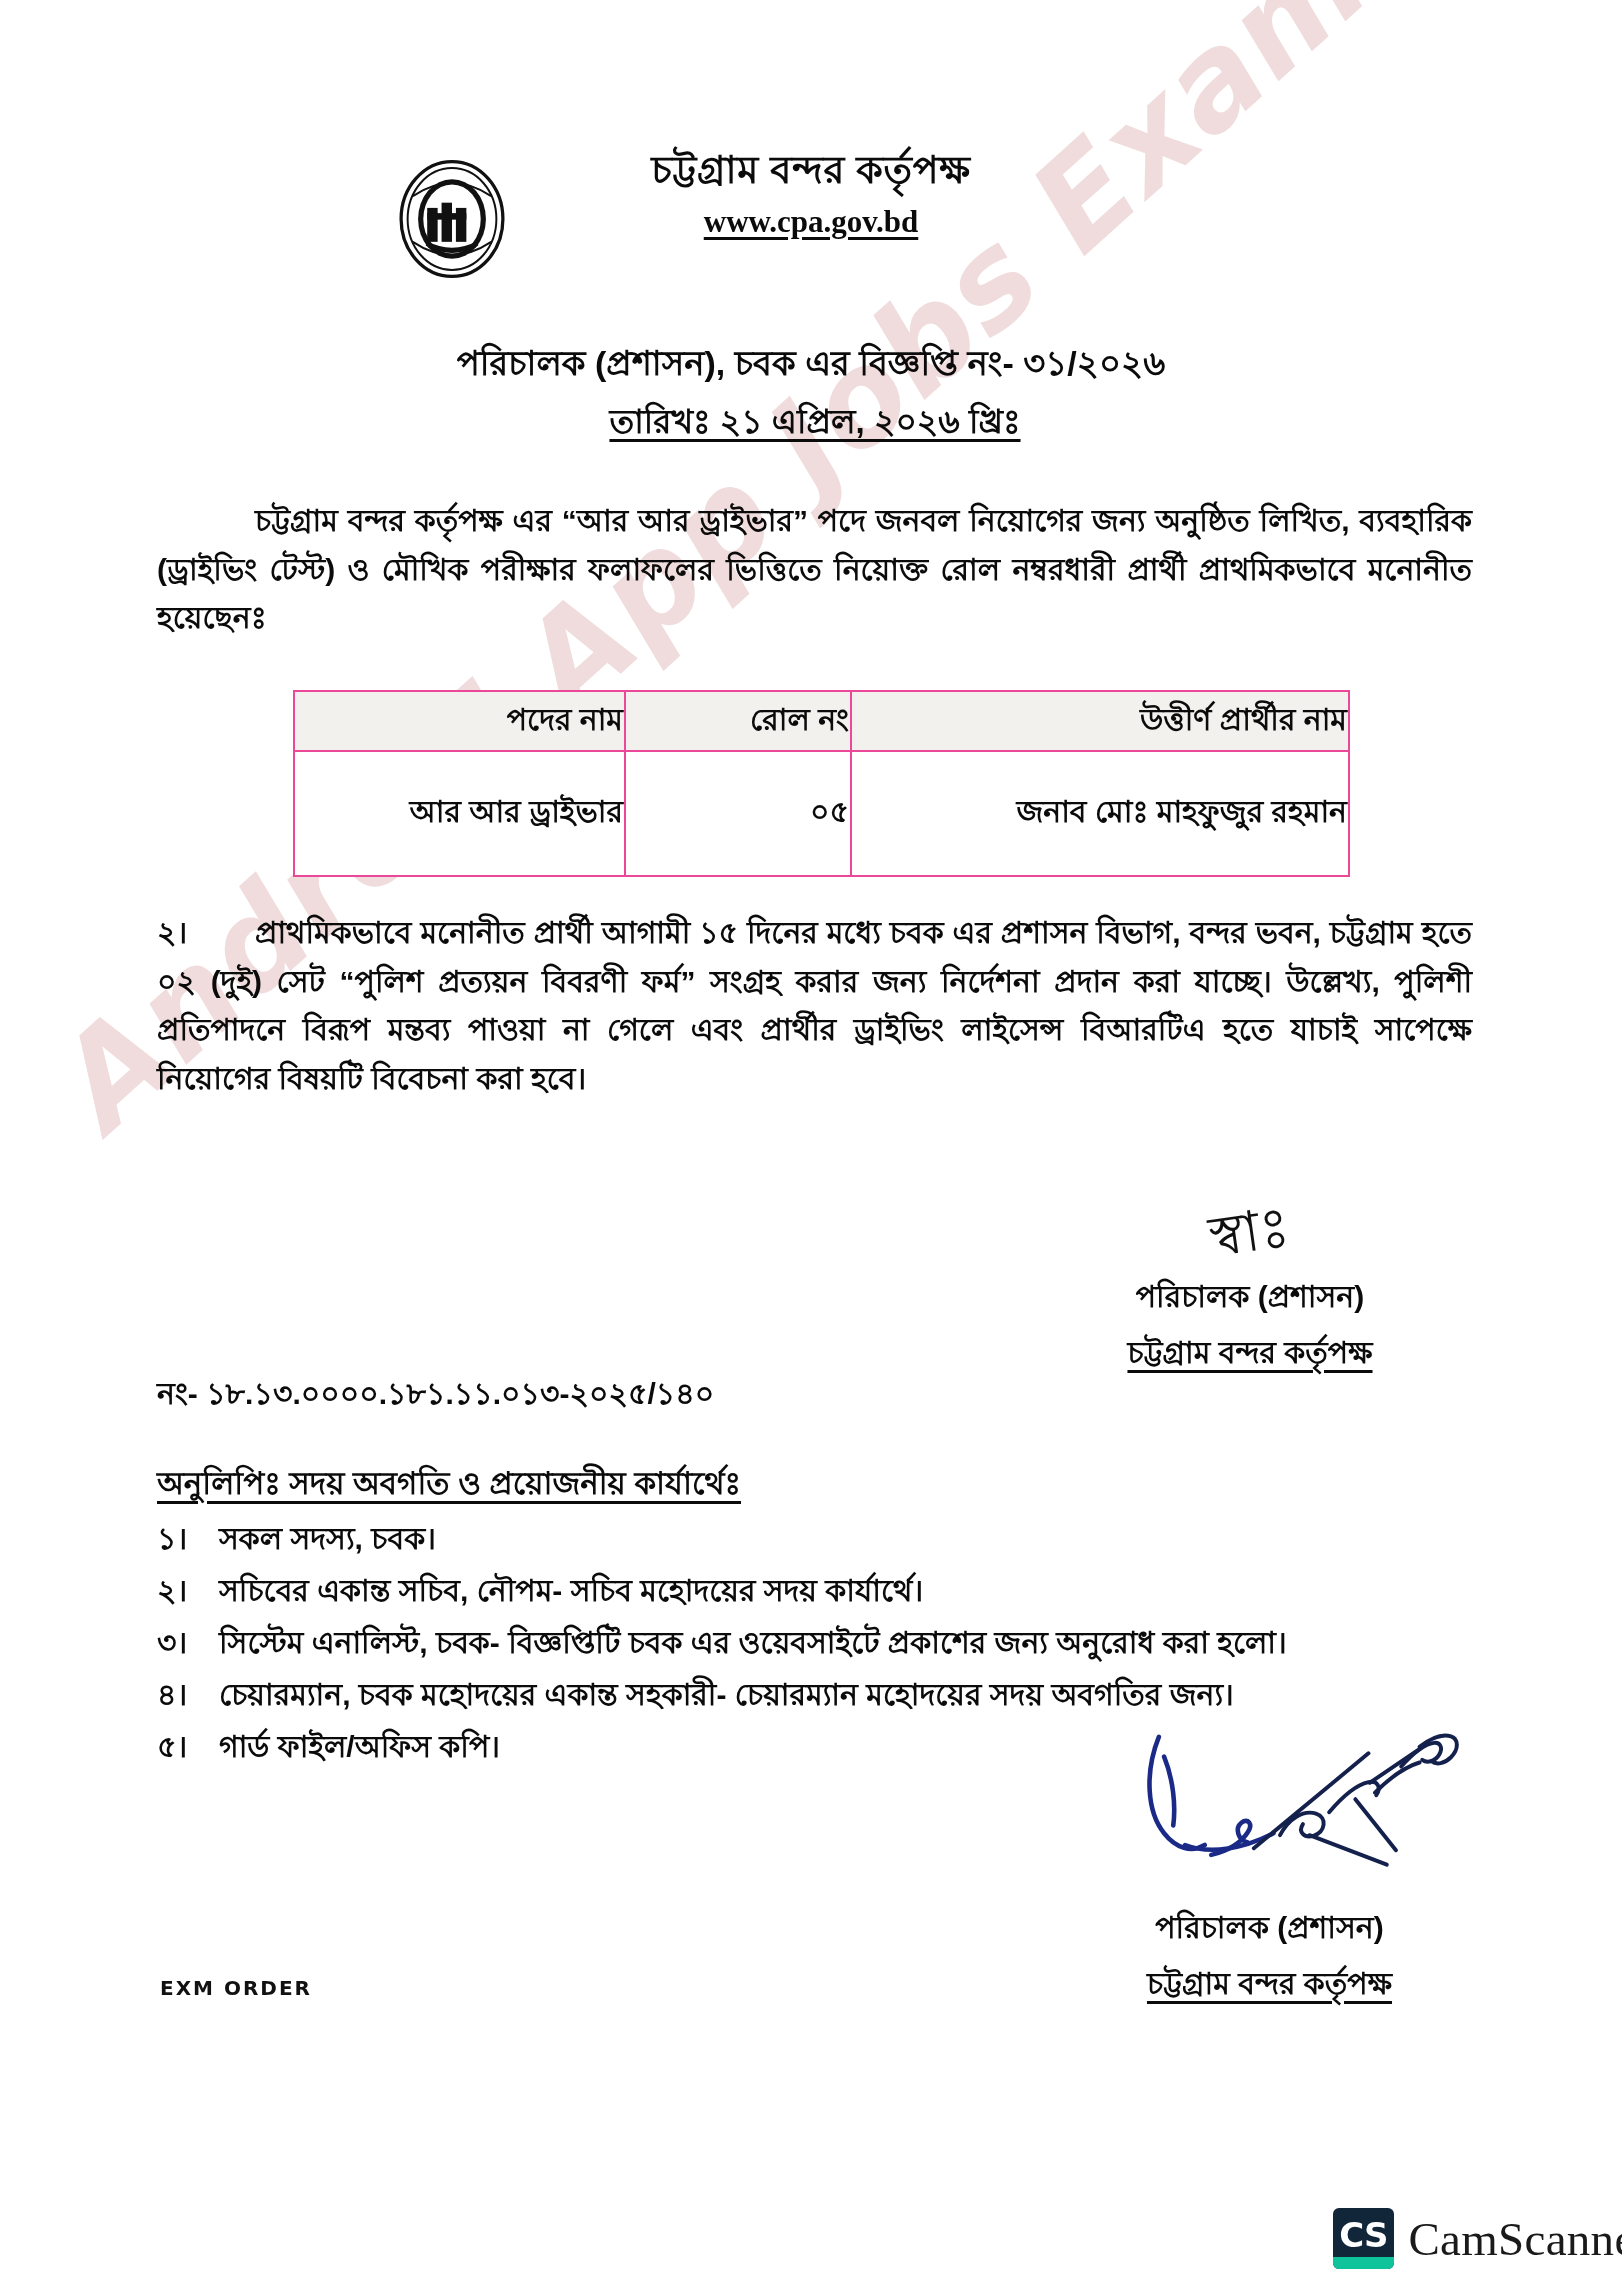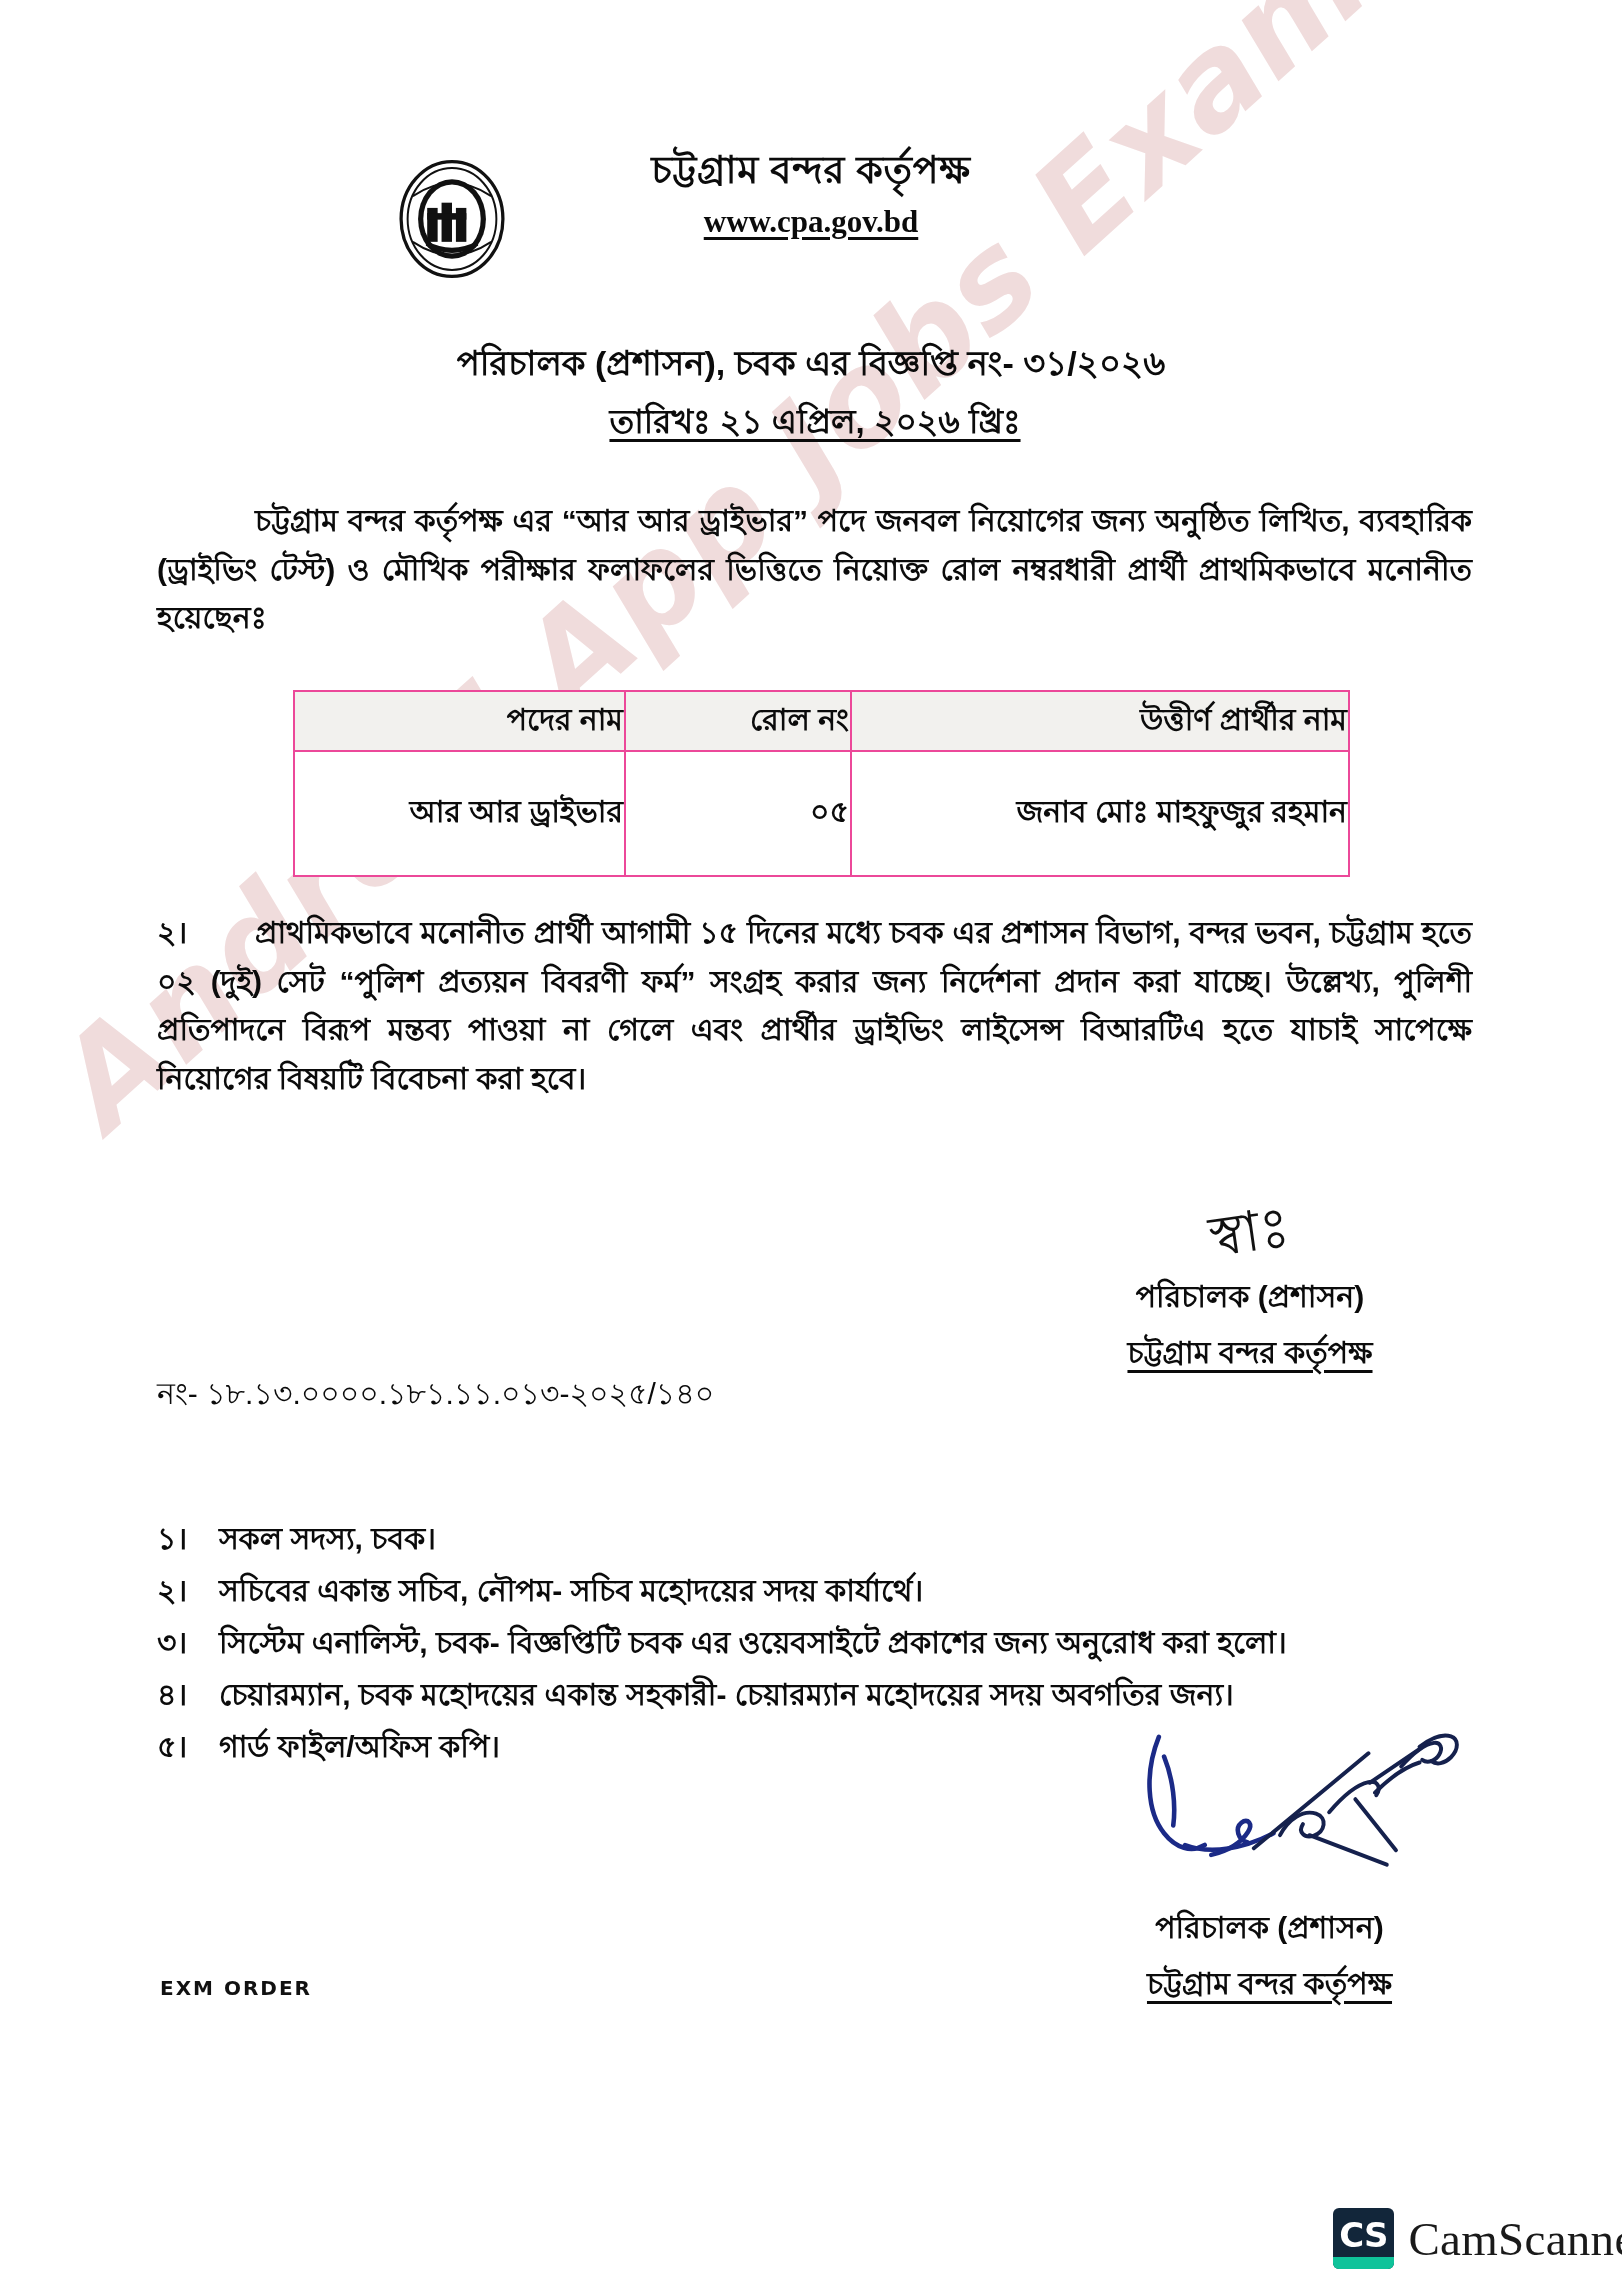--- a/index.html
+++ b/index.html
@@ -230,21 +230,21 @@
     font-size: 30px;
     font-weight: bold;
     color: #0b0b0b;
   }
   .memo-no {
     position: absolute;
     left: 157px;
     top: 1370px;
     font-family: "Liberation Sans", sans-serif;
     font-size: 30px;
-    font-weight: normal;
+    font-weight: bold;
     color: #0b0b0b;
   }
 
   .copy-head {
     position: absolute;
     left: 157px;
     top: 1459px;
     font-family: "Liberation Sans", sans-serif;
     font-size: 31px;
     font-weight: bold;
@@ -430,20 +430,21 @@
     <div class="para para-2"><span class="pnum">২।</span><span>প্রাথমিকভাবে মনোনীত প্রার্থী আগামী ১৫ দিনের মধ্যে চবক এর প্রশাসন বিভাগ, বন্দর ভবন, চট্টগ্রাম হতে ০২ (দুই) সেট “পুলিশ প্রত্যয়ন বিবরণী ফর্ম” সংগ্রহ করার জন্য নির্দেশনা প্রদান করা যাচ্ছে। উল্লেখ্য, পুলিশী প্রতিপাদনে বিরূপ মন্তব্য পাওয়া না গেলে এবং প্রার্থীর ড্রাইভিং লাইসেন্স বিআরটিএ হতে যাচাই সাপেক্ষে নিয়োগের বিষয়টি বিবেচনা করা হবে।</span></div>
 
     <div class="sig-block-1">
       <div class="sig-mark">স্বাঃ</div>
       <div class="sig-title">পরিচালক (প্রশাসন)</div>
       <div class="sig-org">চট্টগ্রাম বন্দর কর্তৃপক্ষ</div>
     </div>
 
     <div class="memo-no">নং- ১৮.১৩.০০০০.১৮১.১১.০১৩-২০২৫/১৪০</div>
 
+    <div class="copy-head"><span>অনুলিপিঃ সদয় অবগতি ও প্রয়োজনীয় কার্যার্থেঃ</span></div>
 
     <div class="copy-list">
       <div class="copy-item">
         <span class="copy-num">১।</span>
         <span class="copy-text">সকল সদস্য, চবক।</span>
       </div>
       <div class="copy-item">
         <span class="copy-num">২।</span>
         <span class="copy-text">সচিবের একান্ত সচিব, নৌপম- সচিব মহোদয়ের সদয় কার্যার্থে।</span>
       </div>

